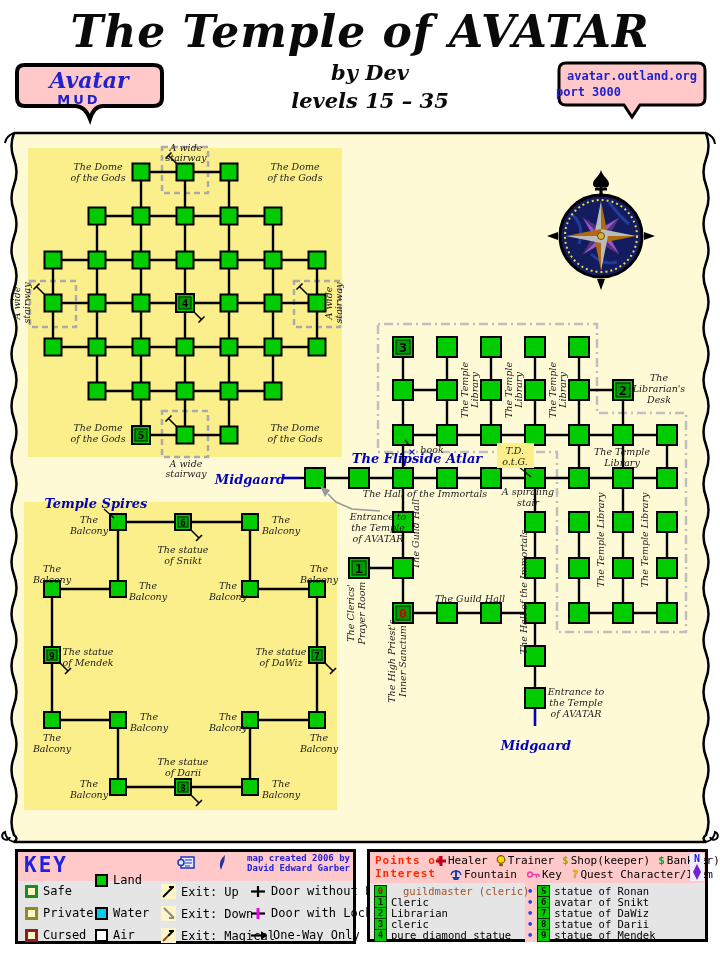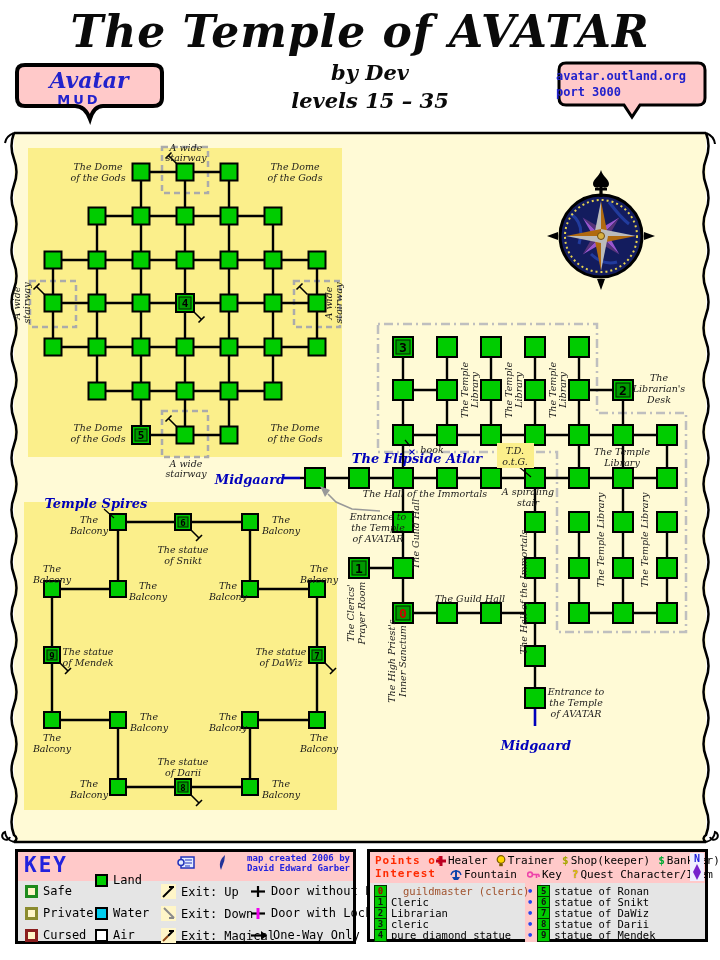--- a/index.html
+++ b/index.html
@@ -13,21 +13,21 @@
   .levels{position:absolute;top:88px;left:0;width:740px;text-align:center;
           font:bold italic 21px "DejaVu Serif",serif;color:#0a0a0a;}
   .shield{position:absolute;left:15px;top:62px;width:150px;height:64px;}
   .shield svg{position:absolute;left:0;top:0;}
   .shield .l1{position:absolute;left:0;top:5px;width:148px;text-align:center;
               font:bold italic 22px "DejaVu Serif",serif;color:#2222CC;}
   .shield .l2{position:absolute;left:0;top:30px;width:128px;text-align:center;
               font:bold 13px "DejaVu Sans",sans-serif;color:#2222CC;letter-spacing:3px;}
   .server{position:absolute;left:556px;top:61px;width:152px;height:62px;}
   .server svg{position:absolute;left:0;top:0;}
-  .server .l1{position:absolute;left:0;top:8px;width:152px;text-align:left;
+  .server .l1{position:absolute;left:0;top:8px;width:152px;text-align:center;
               font:bold 12px "DejaVu Sans Mono",monospace;color:#2222CC;}
   .server .l2{position:absolute;left:0;top:24px;width:152px;text-align:left;
               font:bold 12px "DejaVu Sans Mono",monospace;color:#2222CC;}
   
   #map-svg{position:absolute;left:0;top:0;}
   
   .legend{position:absolute;background:#e5e5e5;border:3px solid #000;box-sizing:border-box;
           font-family:"DejaVu Sans Mono",monospace;}
   .keybox{left:15px;top:849px;width:341px;height:95px;}
   .poibox{left:367px;top:849px;width:341px;height:93px;}
@@ -676,21 +676,21 @@
           <span>pure diamond statue</span>
         </div>
       <div class="poi-row" style="left:157px;top:2px">
         <span class="bullet">•</span>
           <span class="badge">5</span>
           <span>statue of Ronan</span>
         </div>
       <div class="poi-row" style="left:157px;top:13px">
         <span class="bullet">•</span>
           <span class="badge">6</span>
-          <span>statue of Snikt</span>
+          <span>avatar of Snikt</span>
         </div>
       <div class="poi-row" style="left:157px;top:24px">
         <span class="bullet">•</span>
           <span class="badge">7</span>
           <span>statue of DaWiz</span>
         </div>
       <div class="poi-row" style="left:157px;top:35px">
         <span class="bullet">•</span>
           <span class="badge">8</span>
           <span>statue of Darii</span>

